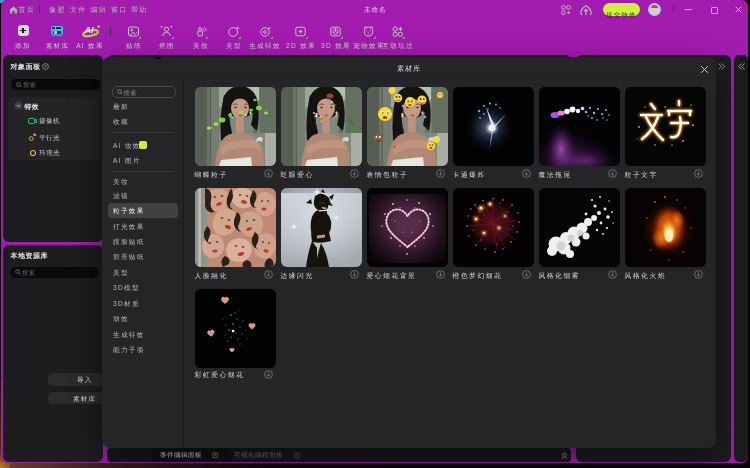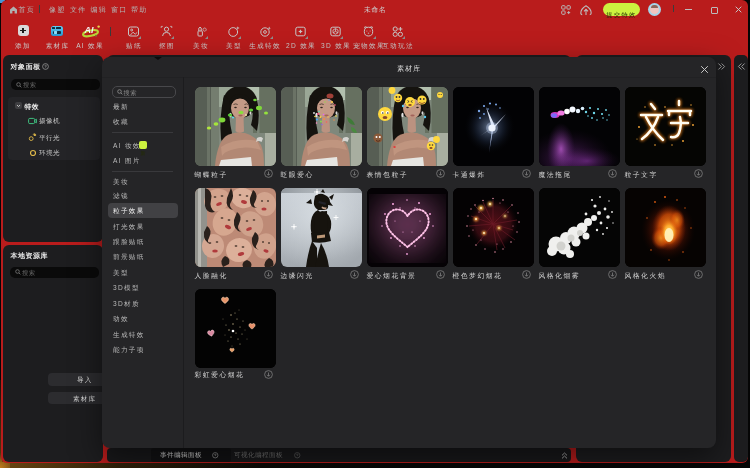--- a/index.html
+++ b/index.html
@@ -1,18 +1,18 @@
 <!DOCTYPE html>
 <html><head><meta charset="utf-8">
 <style>
 html,body{margin:0;padding:0}
 body{width:750px;height:468px;background:#050505;position:relative;overflow:hidden;
      font-family:"Liberation Sans",sans-serif;}
 .abs{position:absolute}
-#win{position:absolute;left:1px;top:0;width:747px;height:463px;background:#b91c1c;
+#win{position:absolute;left:1px;top:0;width:747px;height:463px;background:#a21caf;
      border-radius:6px;overflow:hidden}
 .panel{position:absolute;background:#1d1d1f;border-radius:6px}
 .mtxt{color:#b4b4b4;font-size:7px;letter-spacing:1.2px}
 .tlabel{position:absolute;top:25.5px;font-size:6.6px;color:#c9c9c9;text-align:center;letter-spacing:1.3px}
 .sbox{position:absolute;background:#0a0a0a;border-radius:5px;height:10.5px}
 .sph{position:absolute;left:12px;top:2.2px;font-size:6.3px;color:#676767;letter-spacing:.5px}
 .snav{position:absolute;left:11px;font-size:6.6px;color:#b9b9b9;letter-spacing:1.3px}
 .gl{position:absolute;font-size:6.8px;color:#d5d5d5;letter-spacing:1.5px;white-space:nowrap}
 .card{position:absolute;width:81px;height:79px;border-radius:6px;overflow:hidden;background:#000}
 </style></head>

